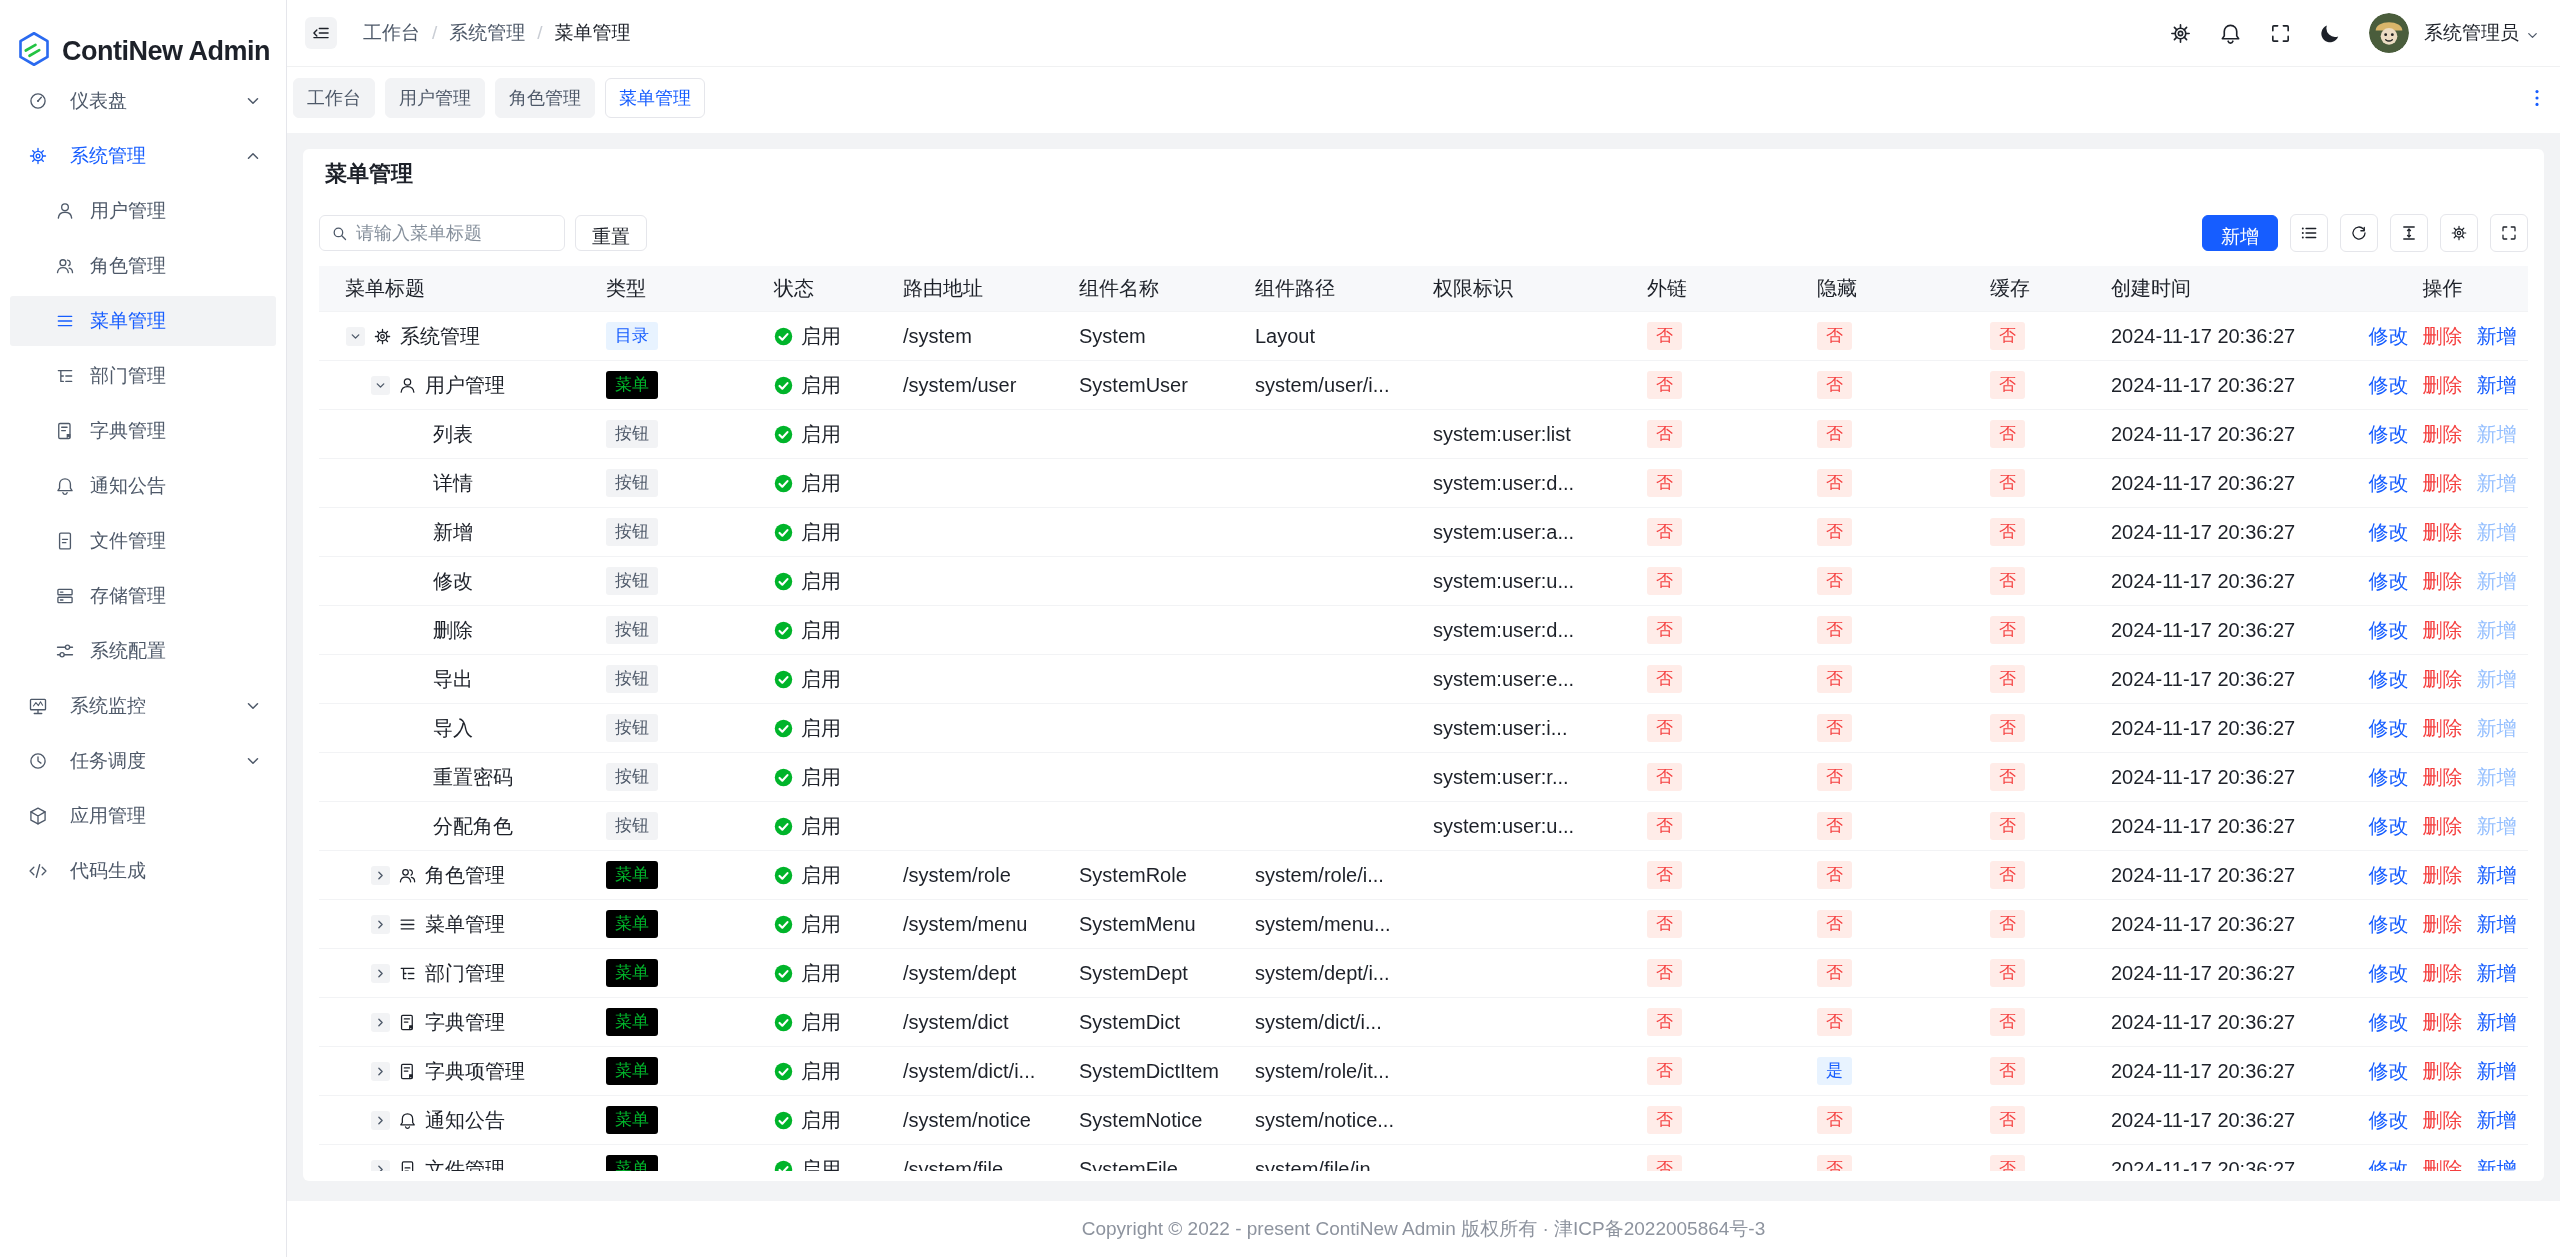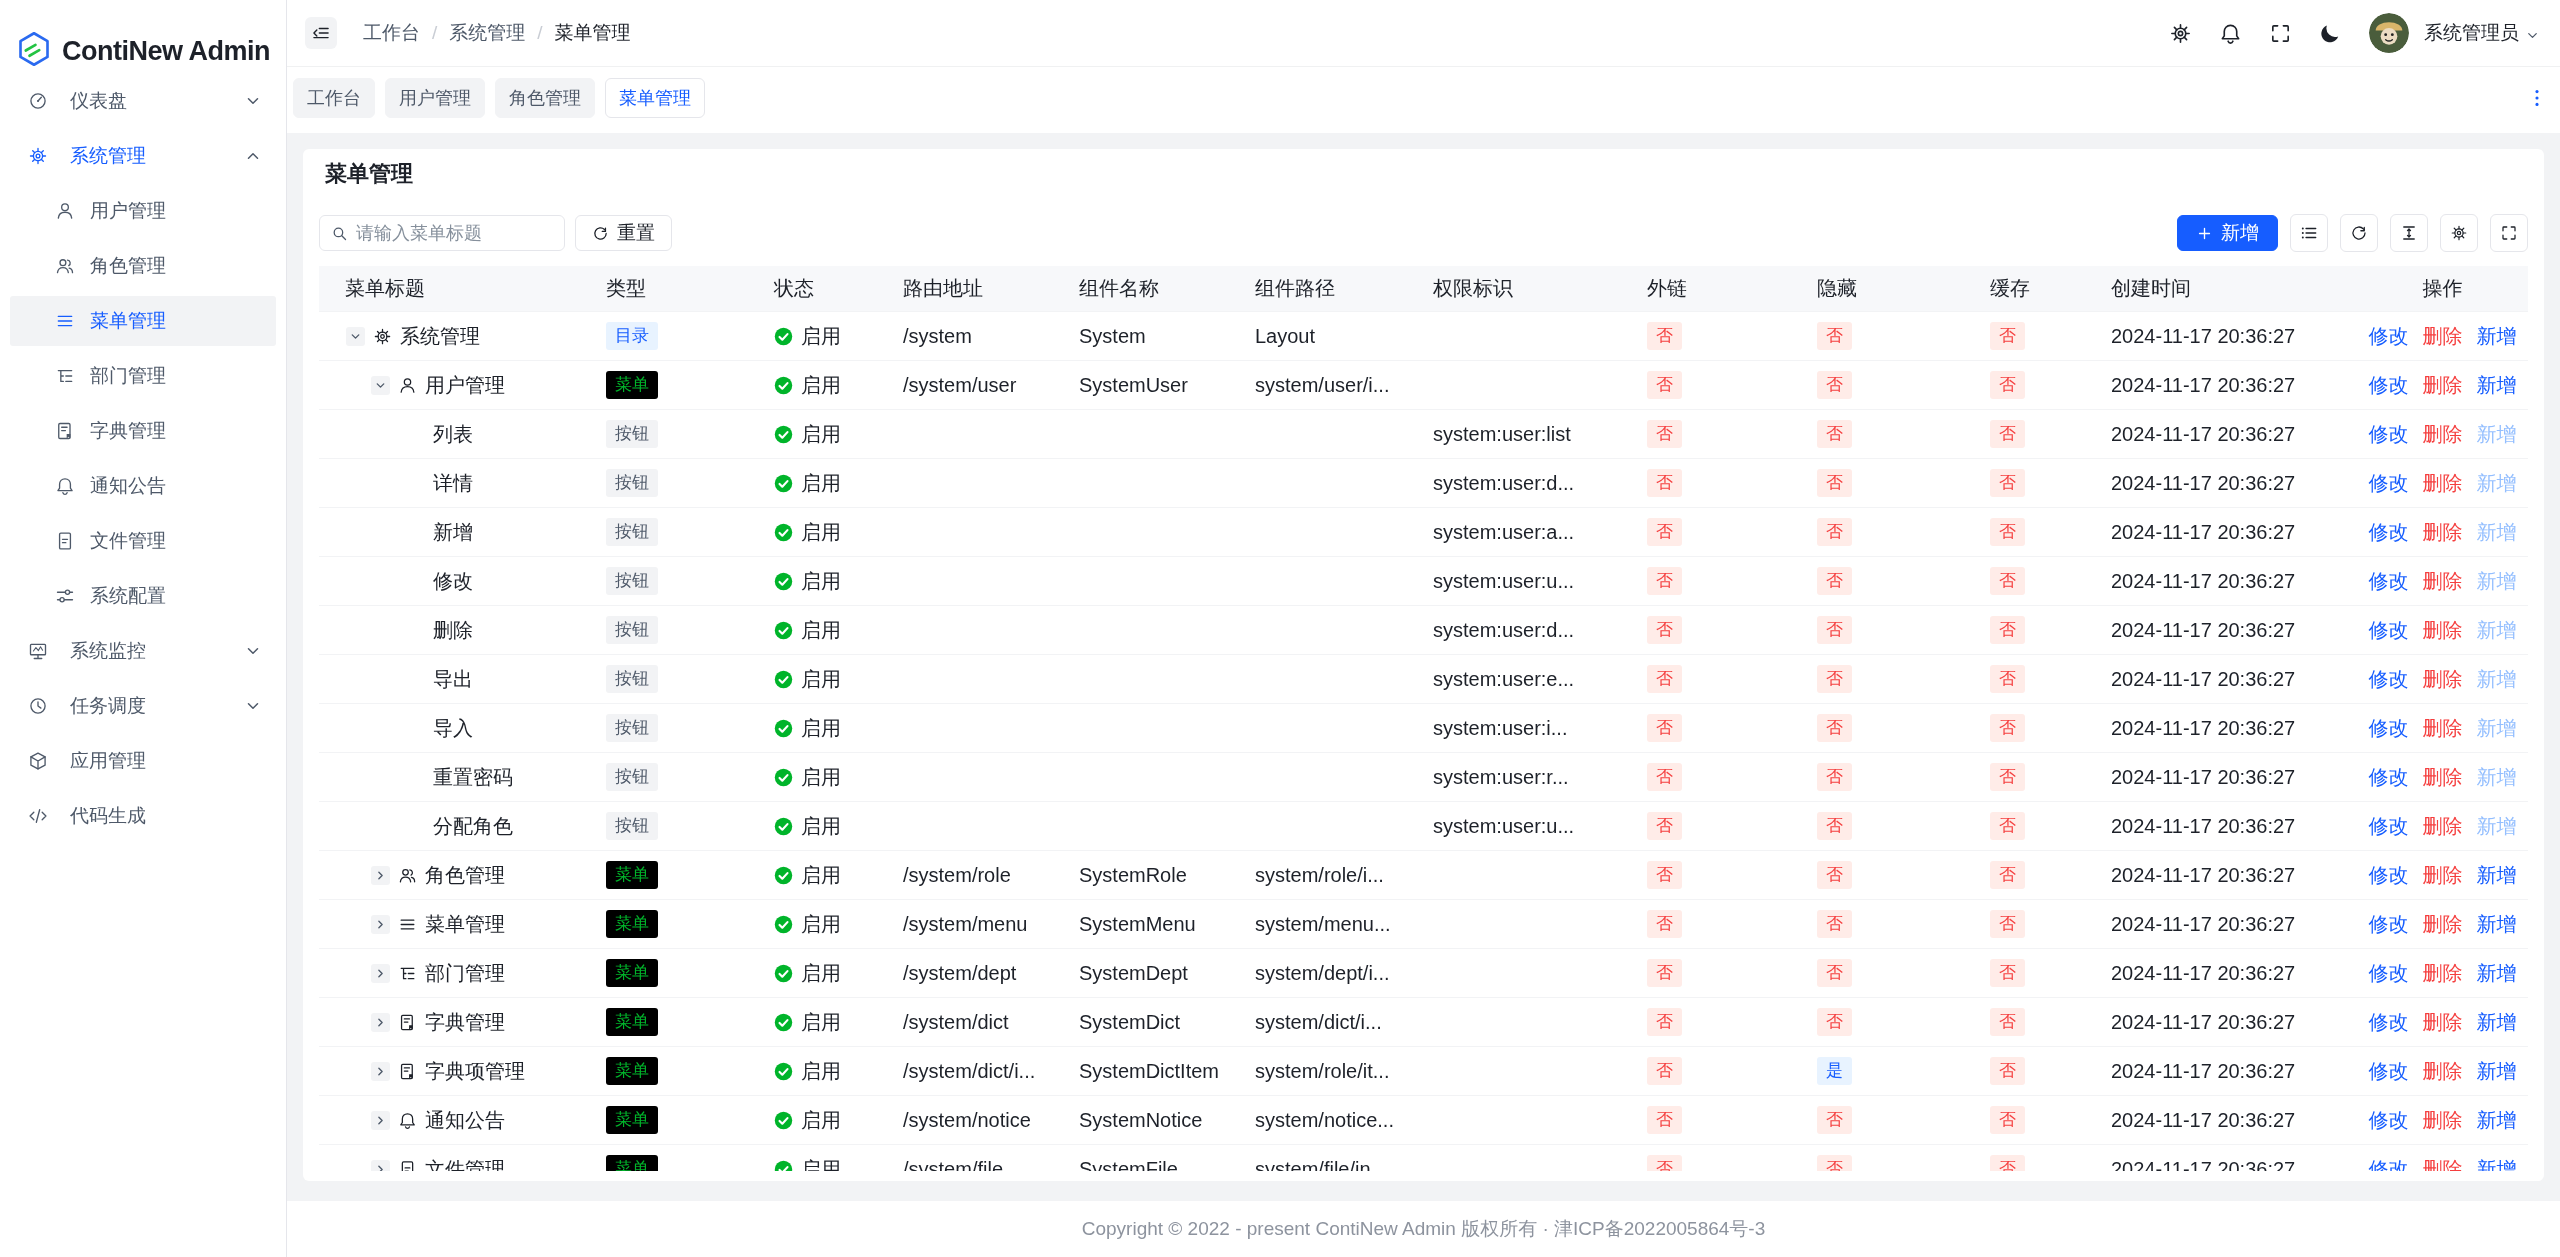--- a/index.html
+++ b/index.html
@@ -49,21 +49,21 @@
 
   
   .content { flex:1; background:#f2f3f5; padding:16px 16px 20px; overflow:hidden; }
   .card { background:#fff; border-radius:6px; height:100%; padding:10px 16px; overflow:hidden; display:flex; flex-direction:column; }
   .card-title { font-size:22px; font-weight:600; margin:2px 0 0 6px; line-height:26px; }
   .toolbar { display:flex; align-items:center; margin-top:27px; }
   .search-box { width:246px; height:36px; border:1px solid #e5e6eb; border-radius:6px; display:flex; align-items:center; padding:0 11px; gap:8px; background:#fff; }
   .search-box svg { width:17px; height:17px; color:#4e5969; flex-shrink:0; }
   .search-box input { border:none; outline:none; width:100%; font-size:18px; background:transparent; color:#1d2129; font-family:inherit; }
   .search-box input::placeholder { color:#86909c; }
-  .btn { height:36px; border-radius:6px; display:flex; align-items:center; gap:8px; font-size:19px; cursor:pointer; border:1px solid #e5e6eb; background:#fff; color:#1d2129; font-family:inherit; }
+  .btn { height:36px; border-radius:6px; display:flex; align-items:center; gap:8px; font-size:19px; cursor:pointer; border:1px solid #e5e6eb; background:#fff; color:#1d2129; font-family:inherit;flex-direction:column; }
   .btn svg { width:17px; height:17px; }
   .reset-btn { margin-left:10px; padding:0 16px; }
   .toolbar-right { margin-left:auto; display:flex; align-items:center; gap:12px; }
   .add-btn { background:#165dff; border-color:#165dff; color:#fff; padding:0 18px; }
   .icon-btn { width:38px; height:38px; border:1px solid #e5e6eb; border-radius:6px; background:#fff; display:flex; align-items:center; justify-content:center; cursor:pointer; color:#1d2129; }
   .icon-btn svg { width:18px; height:18px; }
 
   
   .table { margin-top:14px; flex:1; overflow:hidden; font-size:20px;
     --cols:261px 168px 129px 176px 176px 178px 214px 170px 173px 121px 272px 1fr; }
@@ -190,20 +190,30 @@
           <span>通知公告</span>
         </div>
         <div class="side-item lvl1">
           <span class="s-icon">
             <svg viewBox="0 0 48 48" fill="none" stroke="currentColor" stroke-width="3.2" stroke-linecap="round" stroke-linejoin="round">
               <rect x="11" y="5" width="26" height="38" rx="3"></rect>
               <path d="M18 20h12M18 28h8"></path>
             </svg>
           </span>
           <span>文件管理</span>
+        </div>
+        <div class="side-item lvl1">
+          <span class="s-icon">
+            <svg viewBox="0 0 48 48" fill="none" stroke="currentColor" stroke-width="3.2" stroke-linecap="round" stroke-linejoin="round">
+              <rect x="7" y="8" width="34" height="13" rx="2"></rect>
+              <rect x="7" y="27" width="34" height="13" rx="2"></rect>
+              <path d="M13 14.5h6M13 33.5h6"></path>
+            </svg>
+          </span>
+          <span>存储管理</span>
         </div>
         <div class="side-item lvl1">
           <span class="s-icon">
             <svg viewBox="0 0 48 48" fill="none" stroke="currentColor" stroke-width="3.2" stroke-linecap="round" stroke-linejoin="round">
               <path d="M6 15h36M6 33h36"></path>
               <circle cx="30" cy="15" r="5" fill="#fff"></circle>
               <circle cx="17" cy="33" r="5" fill="#fff"></circle>
             </svg>
           </span>
           <span>系统配置</span>

